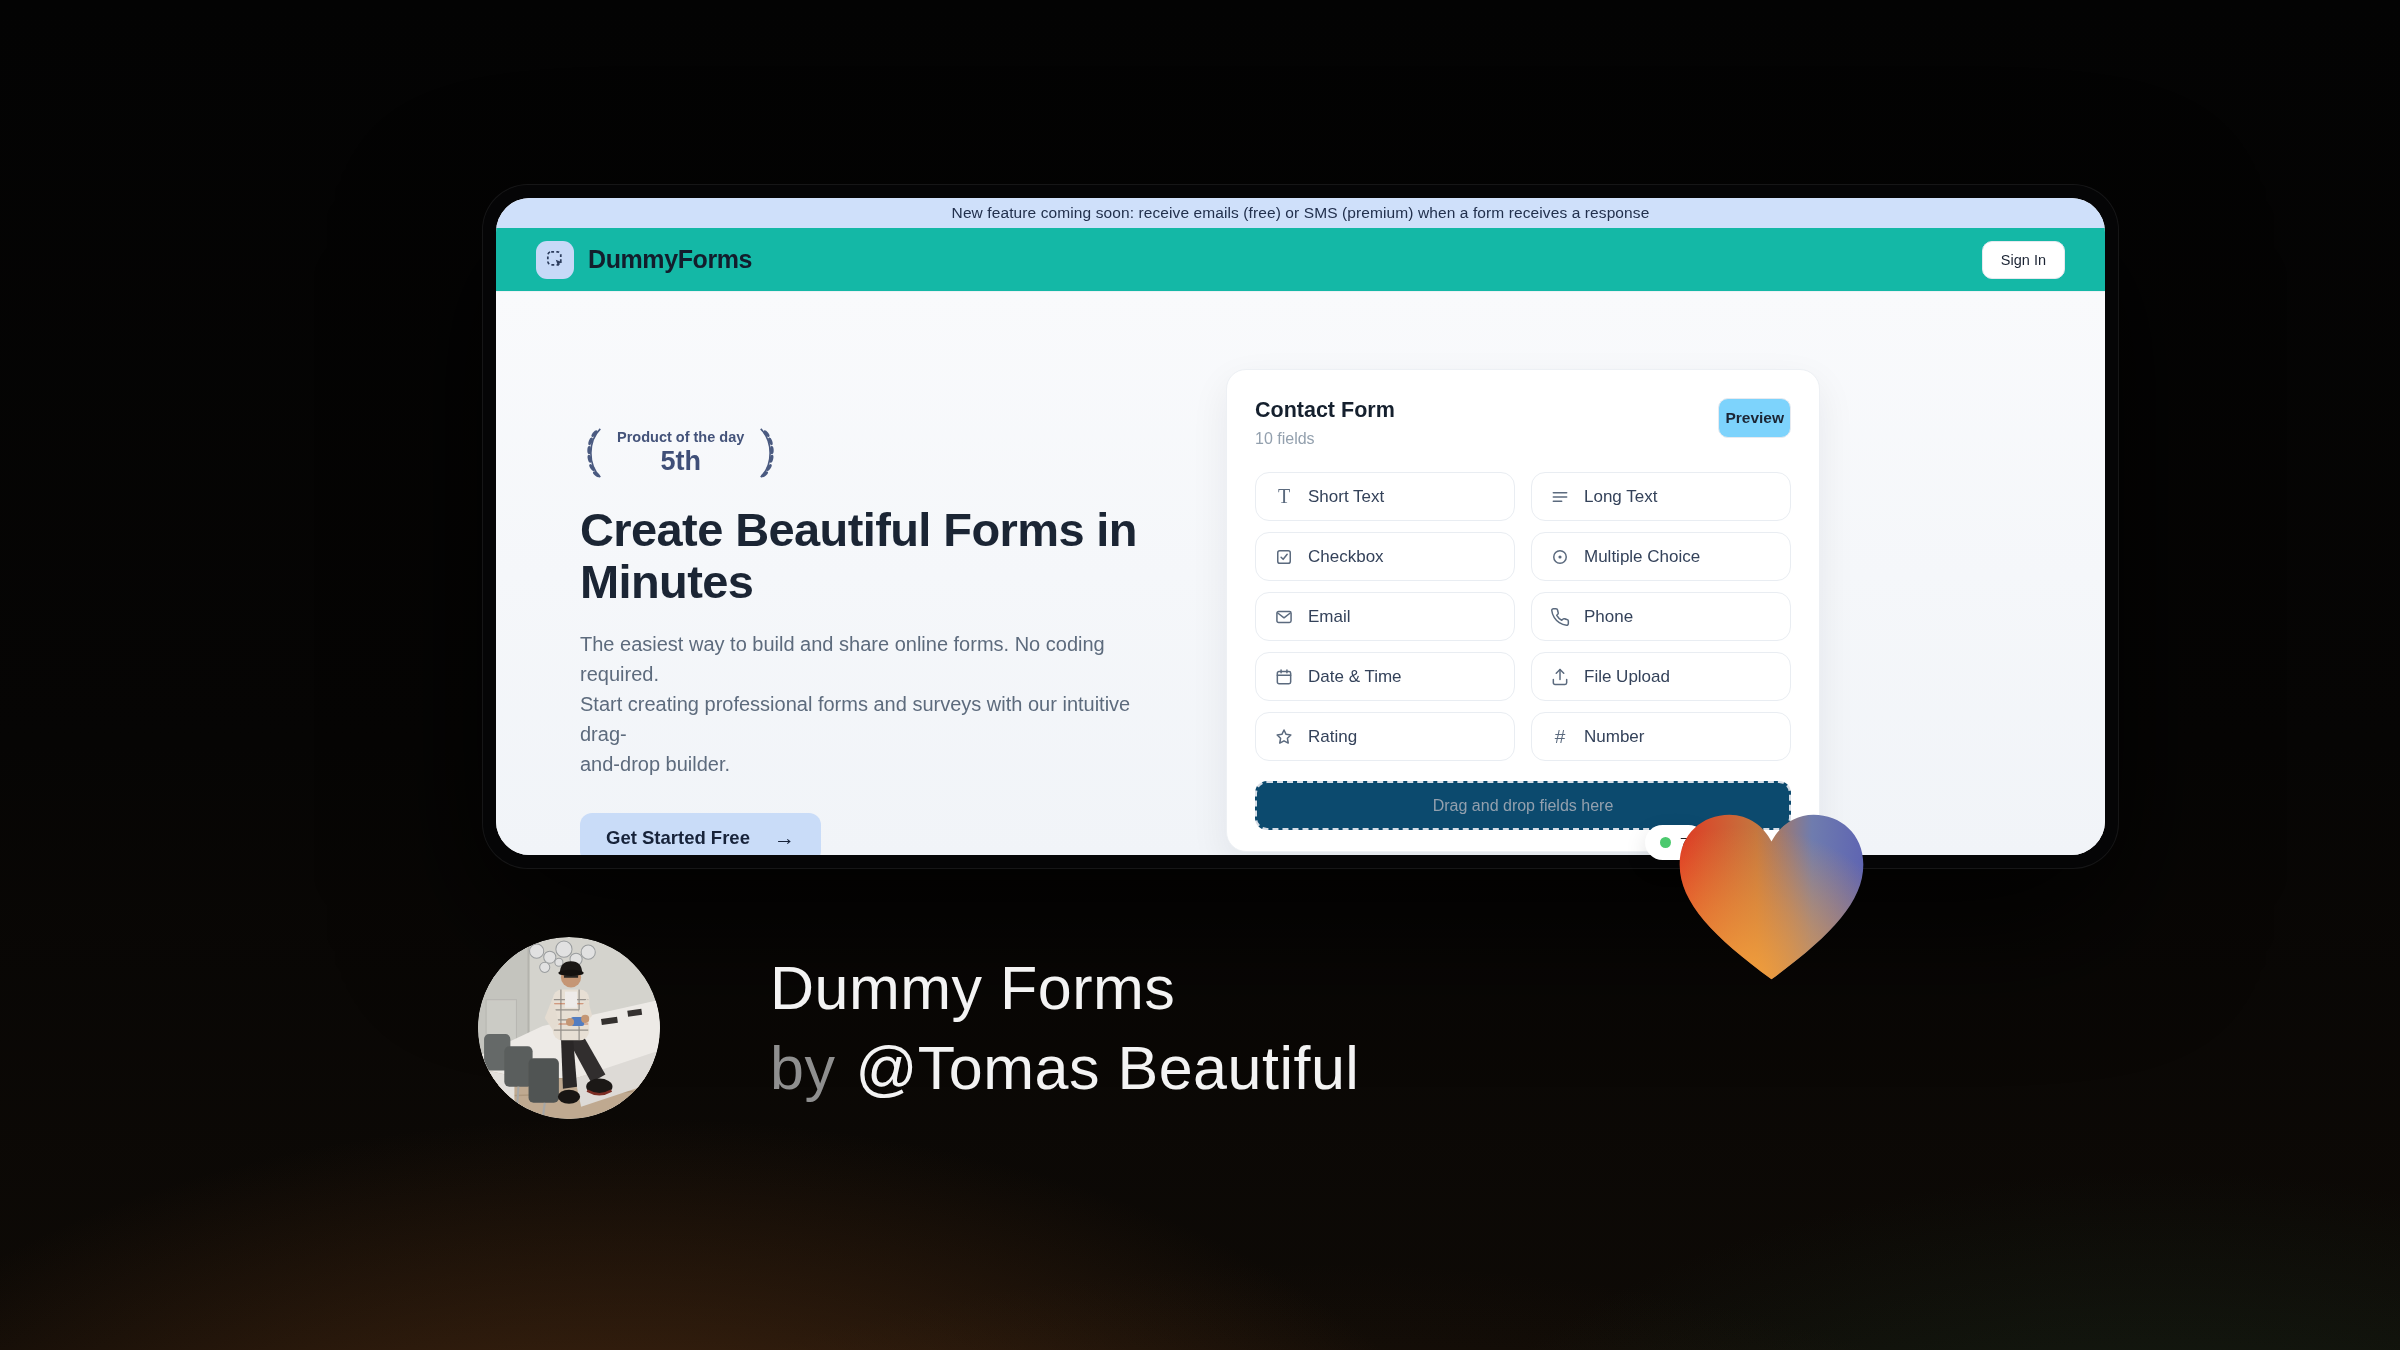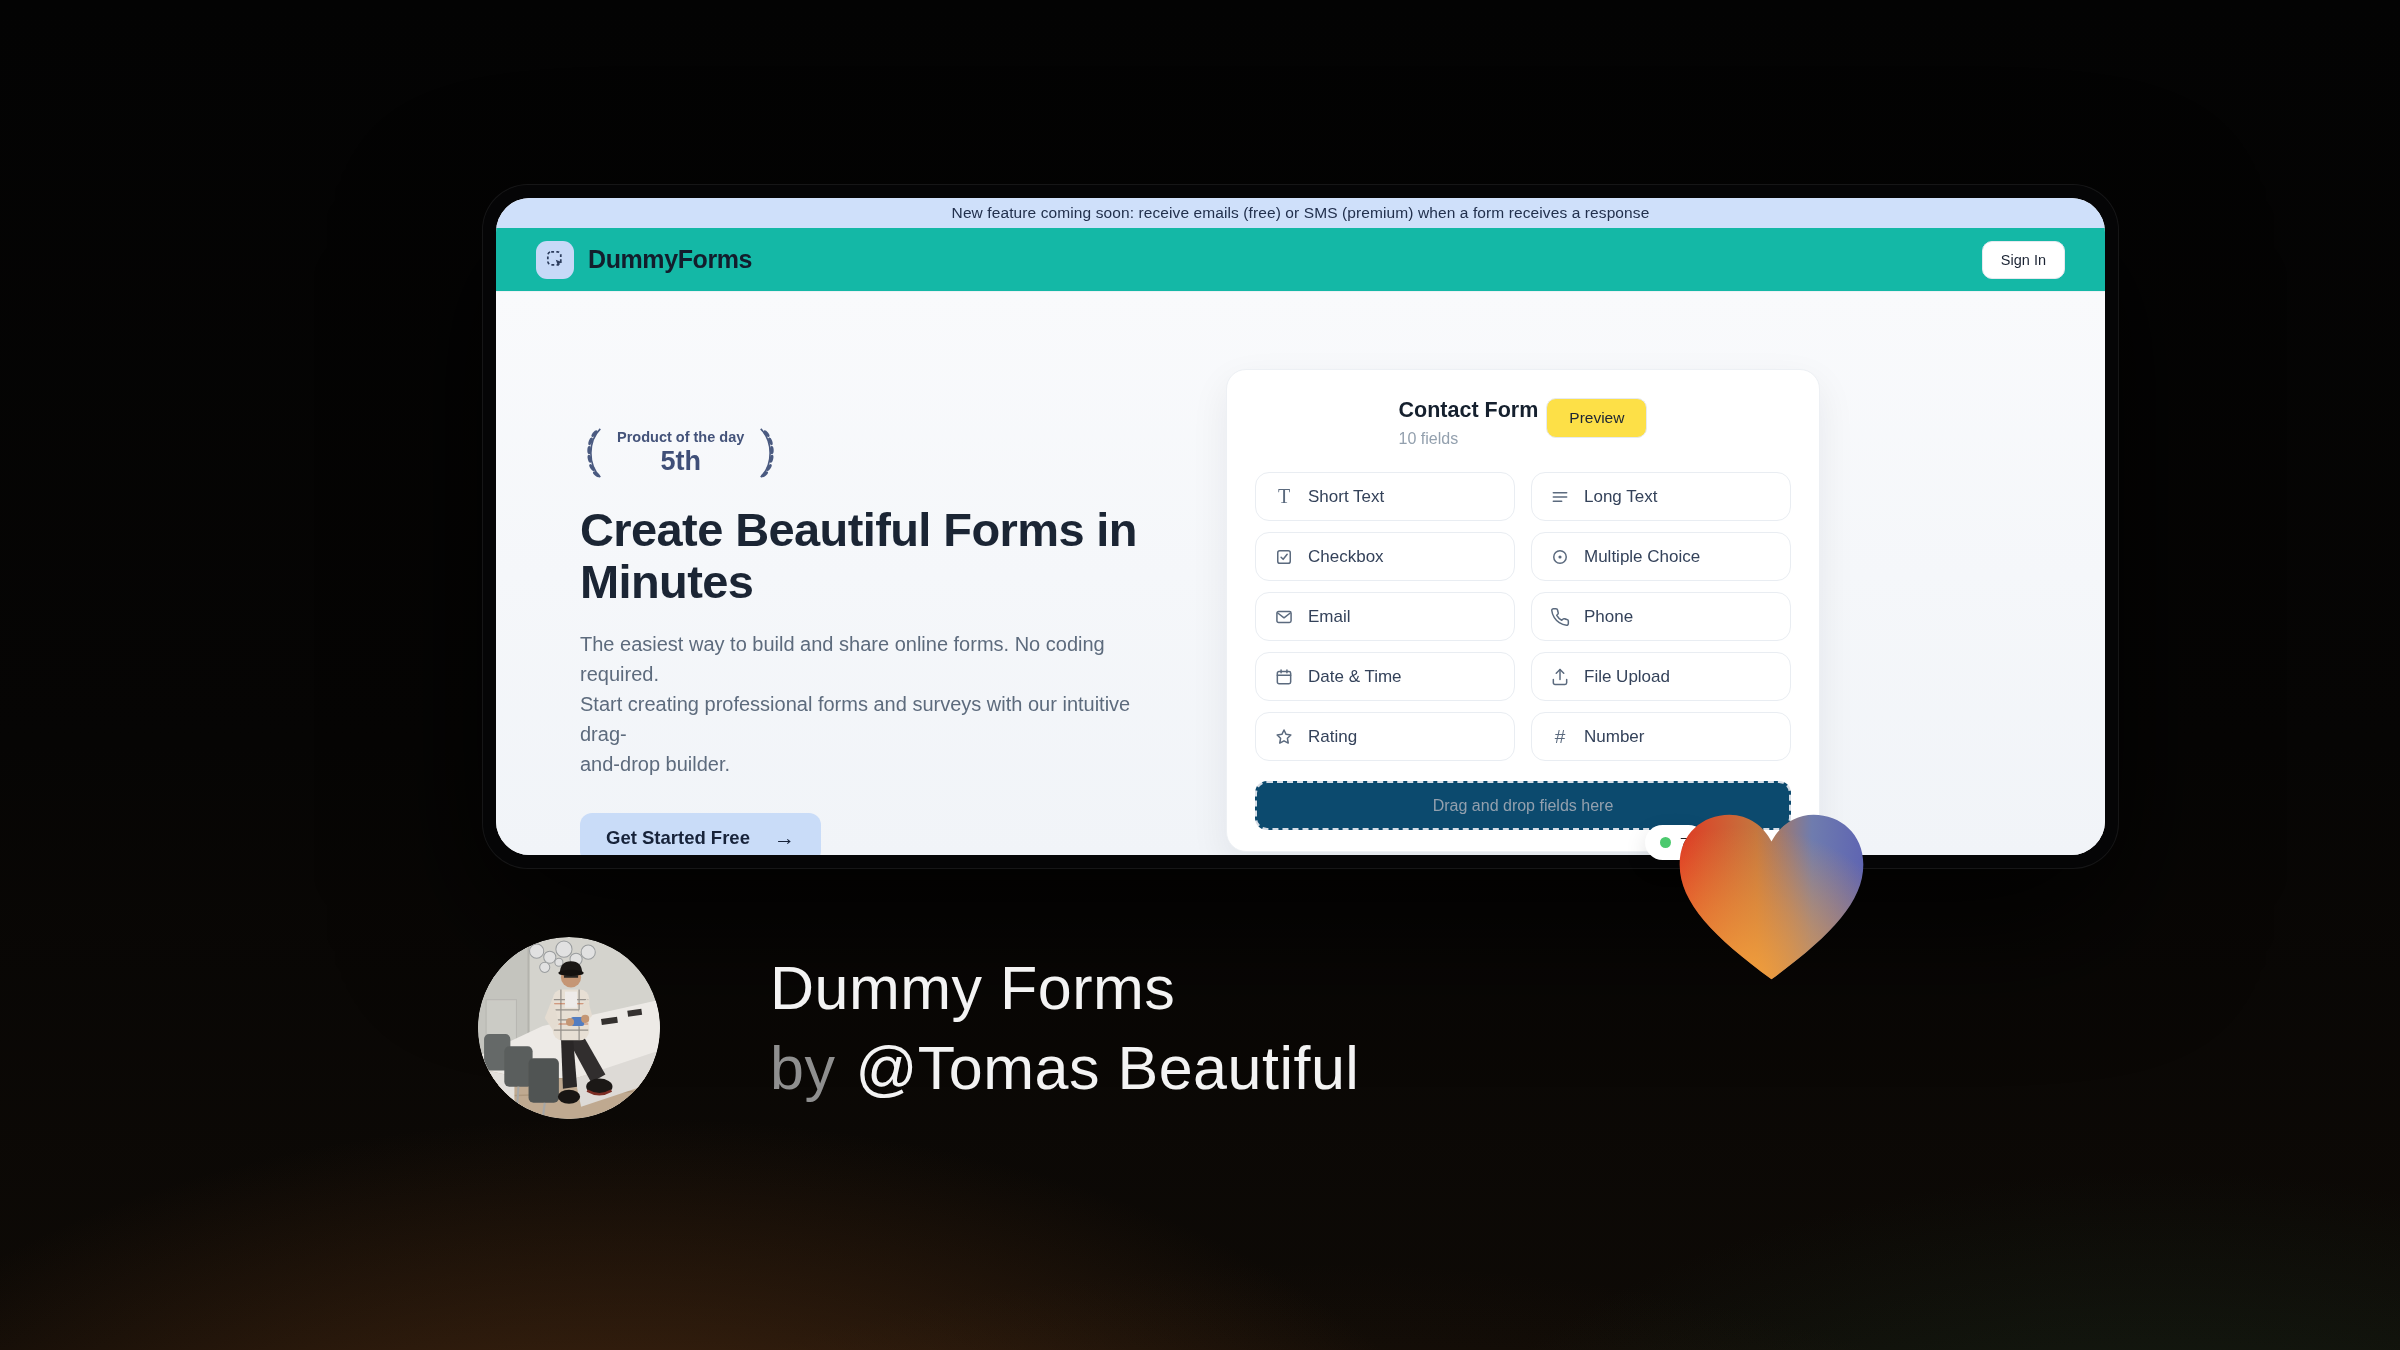--- a/index.html
+++ b/index.html
@@ -76,27 +76,27 @@
   }
   .cta-arrow { font-size: 21px; font-weight: normal; }
 
   
   .builder-card {
     position: absolute; left: 730px; top: 77px; width: 594px; height: 483px;
     background: #fff; border: 1px solid #edf0f4; border-radius: 20px;
     box-shadow: 0 14px 38px rgba(17,24,39,0.07);
     padding: 28px;
   }
-  .card-head { display: flex; justify-content: center; align-items: flex-start; gap: 8px; }
+  .card-head { display: flex; justify-content: space-between; align-items: flex-start; gap: 8px; }
   .card-title { font-size: 21.5px; font-weight: bold; color: #15202e; }
   .card-sub { font-size: 16px; color: #93a0ae; margin-top: 7px; }
   .preview-btn {
-    background: #fde047; border: 1px solid #e6eaf0; border-radius: 10px;
-    padding: 10px 22px; font-size: 15.5px; color: #1c2534; font-family: inherit;
-    font-weight: 400; cursor: pointer;
+    background: #7dd3fc; border: 1px solid #e6eaf0; border-radius: 10px;
+    padding: 10px 6px; font-size: 15.5px; color: #1c2534; font-family: inherit;
+    font-weight: 700; cursor: pointer;
   }
   .field-grid {
     margin-top: 24px; display: grid; grid-template-columns: 1fr 1fr;
     column-gap: 16px; row-gap: 11px;
   }
   .chip {
     height: 49px; background: #fff; border: 1px solid #e9edf2; border-radius: 14px;
     display: flex; align-items: center; gap: 13px; padding: 0 17px; cursor: grab;
   }
   .chip-label { font-size: 17px; color: #34425a; }

